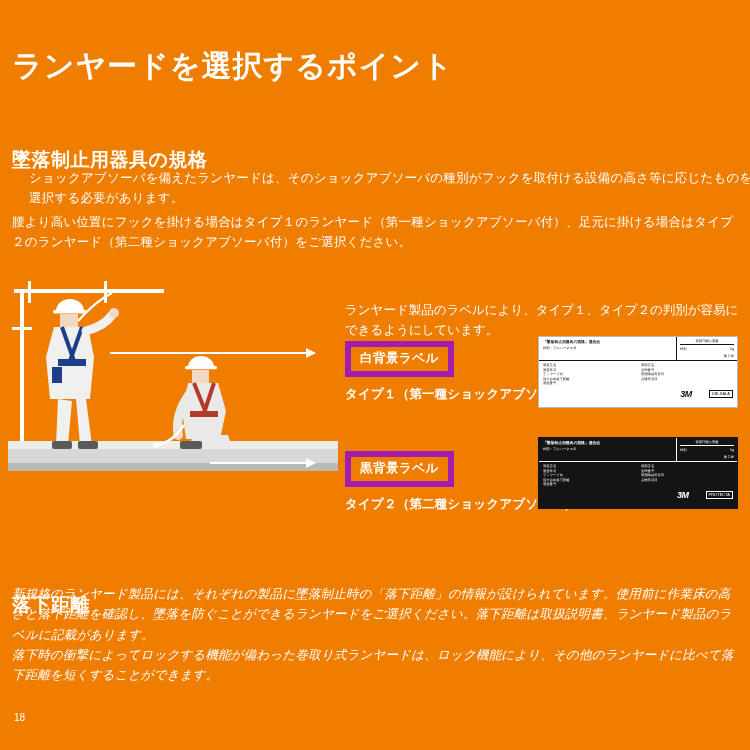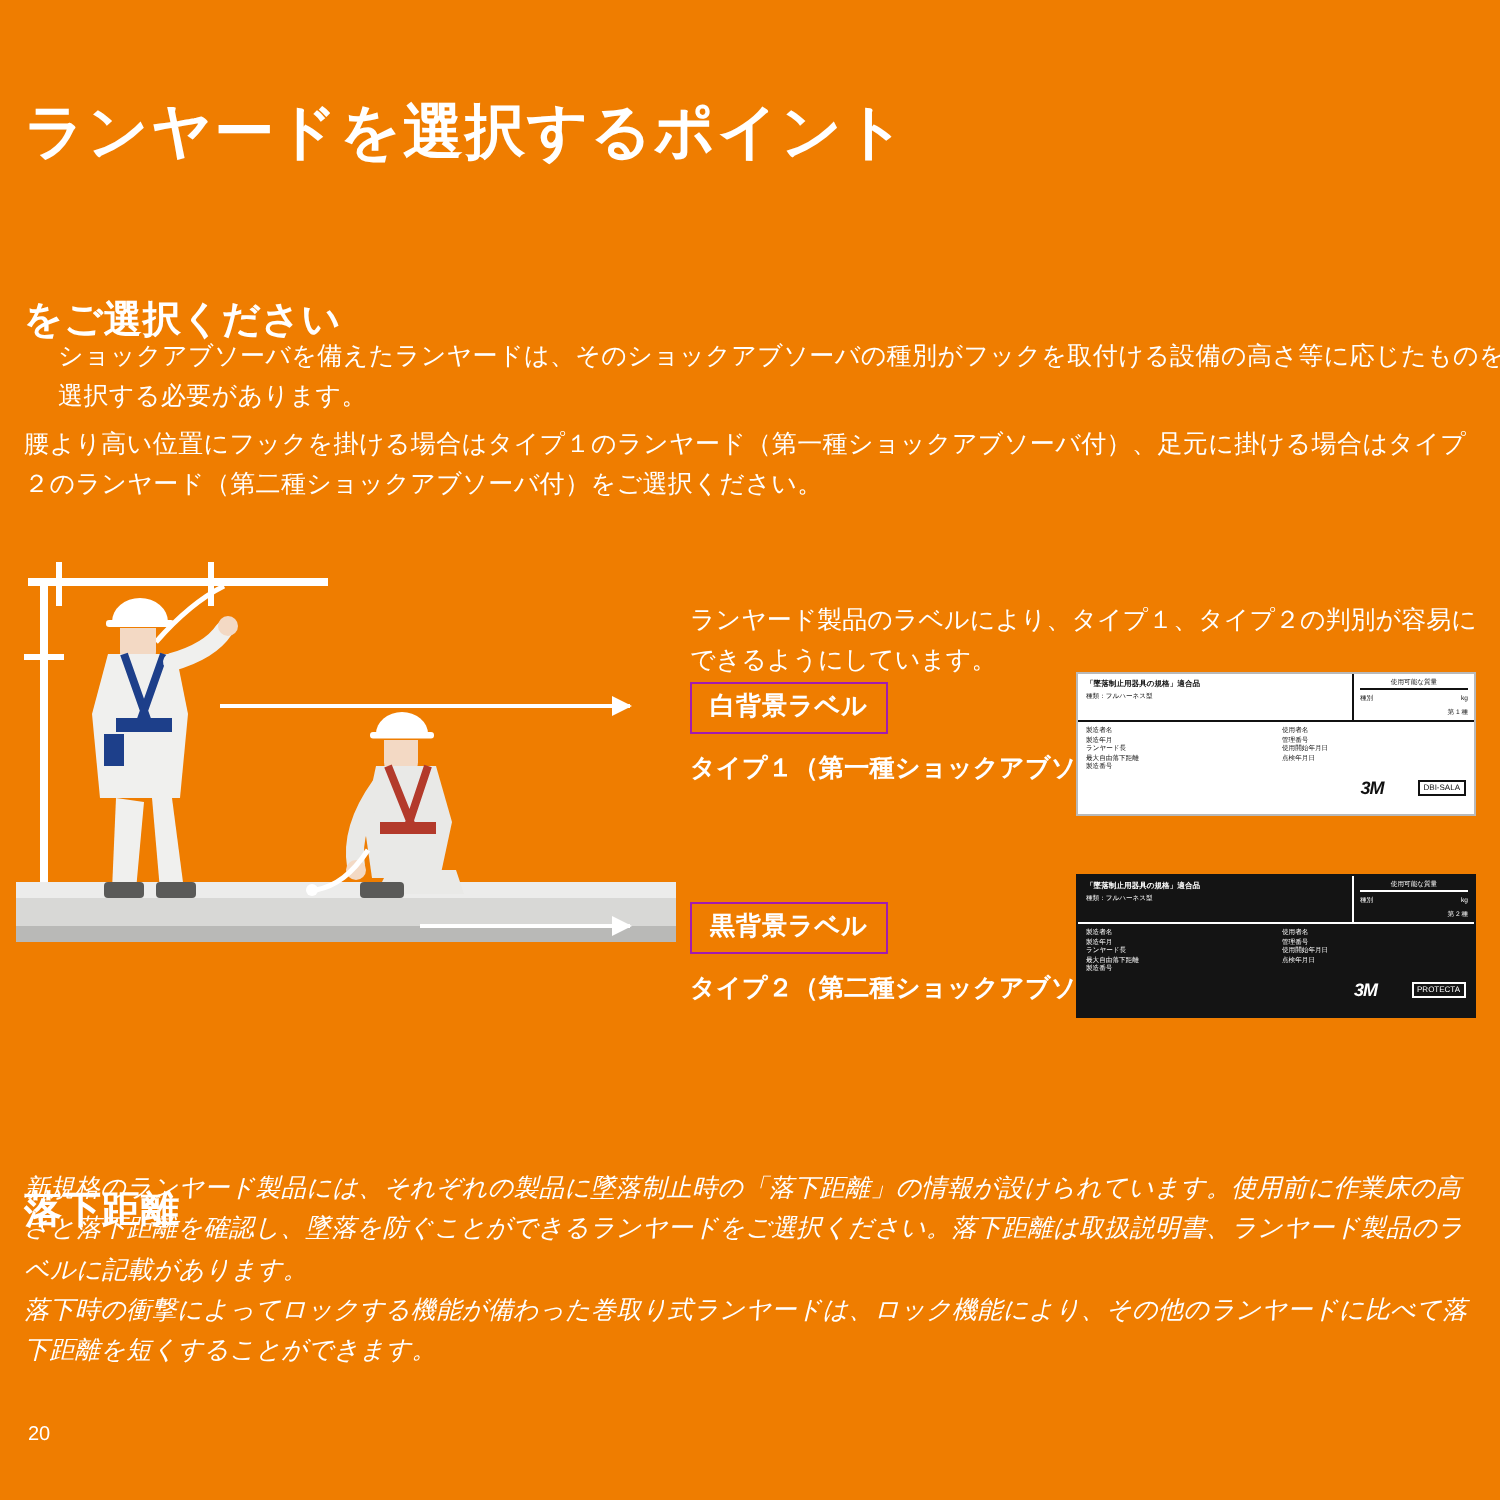--- a/index.html
+++ b/index.html
@@ -71,21 +71,21 @@
     width: 330px;
     height: 225px;
   }
 
   
   .callout {
     position: absolute;
   }
   .callout .chip {
     display: inline-block;
-    border: 1px solid #a21caf;
+    border: 6px solid #a21caf;
     background: #ef7d00;
     color: #ffffff;
     font-size: 12.5px;
     font-weight: bold;
     padding: 3px 9px 4px 9px;
     letter-spacing: 0.5px;
   }
   .callout .sub {
     display: block;
     margin-top: 9px;
@@ -207,21 +207,21 @@
   
   svg { display: block; }
 </style>
 </head>
 <body>
 
 <div class="page">
 
   <h1 class="title">ランヤードを選択するポイント</h1>
 
-  <h2 class="sec-head type">をご選択ください</h2>
+  <h2 class="sec-head type">墜落制止用器具の規格</h2>
 
   <div class="body-text para-a">ショックアブソーバを備えたランヤードは、そのショックアブソーバの種別がフックを取付ける設備の高さ等に応じたものを選択する必要があります。</div>
   <div class="body-text para-b">腰より高い位置にフックを掛ける場合はタイプ１のランヤード（第一種ショックアブソーバ付）、足元に掛ける場合はタイプ２のランヤード（第二種ショックアブソーバ付）をご選択ください。</div>
 
   <div class="note-right">ランヤード製品のラベルにより、タイプ１、タイプ２の判別が容易にできるようにしています。</div>
 
   <div class="illus">
     <svg width="330" height="225" viewBox="0 0 330 225">
 
       <rect x="6" y="14" width="150" height="4" fill="#ffffff"></rect>
@@ -430,15 +430,15 @@
         <span class="logo3m">3M</span>
         <span class="logo-badge">PROTECTA</span>
       </div>
     </div>
   </div>
 
   <h2 class="sec-head fall">落下距離</h2>
   <div class="body-text para-fall" style="white-space: pre-line; font-style: italic;">新規格のランヤード製品には、それぞれの製品に墜落制止時の「落下距離」の情報が設けられています。使用前に作業床の高さと落下距離を確認し、墜落を防ぐことができるランヤードをご選択ください。落下距離は取扱説明書、ランヤード製品のラベルに記載があります。
 落下時の衝撃によってロックする機能が備わった巻取り式ランヤードは、ロック機能により、その他のランヤードに比べて落下距離を短くすることができます。</div>
 
-  <div class="pagenum">20</div>
+  <div class="pagenum">18</div>
 
 </div>
 
 </body></html>

